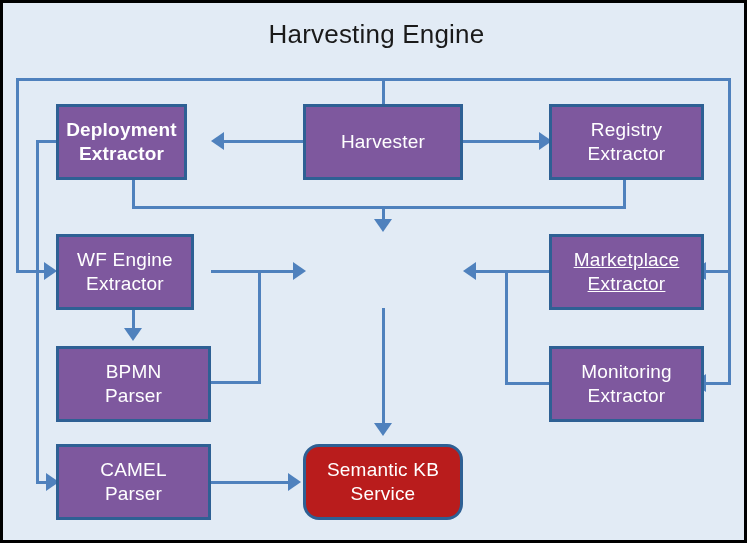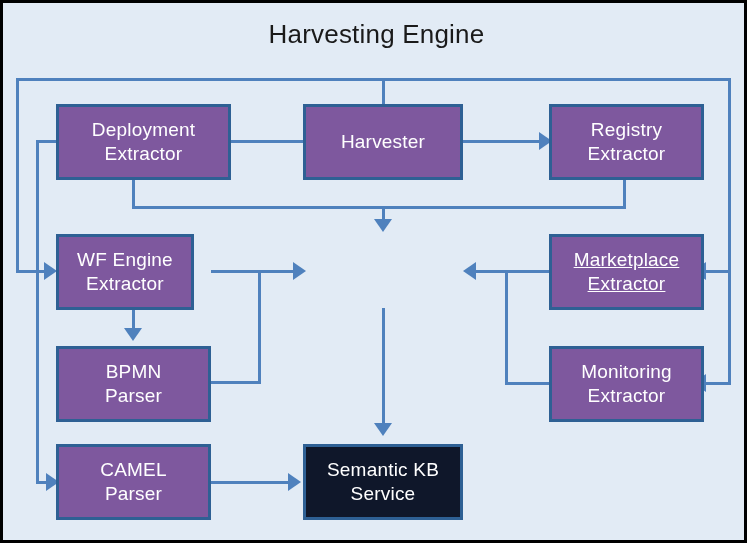--- a/index.html
+++ b/index.html
@@ -28,21 +28,21 @@
     align-items:center;
     justify-content:center;
     text-align:center;
     color:#ffffff;
     font-size:19px;
     line-height:1.25;
     letter-spacing:.2px;
     z-index:5;
   }
   .node.purple{background:#7e589e;}
-  .node.orange{background:#0f172a;border-color:#2e6094;}
+  .node.orange{background:#b91c1c;border-color:#2e6094;border-radius:16px;}
   .node .lbl{padding:0 4px;white-space:pre-line;}
 
   
   .h,.v{position:absolute;background:#4f81bd;z-index:2;}
   .h{height:3px;}
   .v{width:3px;}
   .arw{position:absolute;width:0;height:0;z-index:3;}
   .arw.left{border-top:9px solid transparent;border-bottom:9px solid transparent;border-right:13px solid #4f81bd;}
   .arw.right{border-top:9px solid transparent;border-bottom:9px solid transparent;border-left:13px solid #4f81bd;}
   .arw.down{border-left:9px solid transparent;border-right:9px solid transparent;border-top:13px solid #4f81bd;}
@@ -98,21 +98,21 @@
 
   <div class="h" style="left:502px;top:379px;width:48px;"></div>
   <div class="v" style="left:502px;top:267px;height:115px;"></div>
 
   <div class="v" style="left:379px;top:305px;height:117px;"></div>
   <div class="arw down" style="left:371px;top:420px;"></div>
 
   <div class="h" style="left:208px;top:478px;width:85px;"></div>
   <div class="arw right" style="left:285px;top:470px;"></div>
 
-  <div class="node purple" style="left:53px;top:101px;width:175px;height:76px;">
+  <div class="node purple" style="left:53px;top:101px;width:131px;height:76px;font-weight:bold;">
     <span class="lbl">Deployment
 Extractor</span>
   </div>
 
   <div class="node purple" style="left:300px;top:101px;width:160px;height:76px;">
     <span class="lbl">Harvester</span>
   </div>
 
   <div class="node purple" style="left:546px;top:101px;width:155px;height:76px;">
     <span class="lbl">Registry

